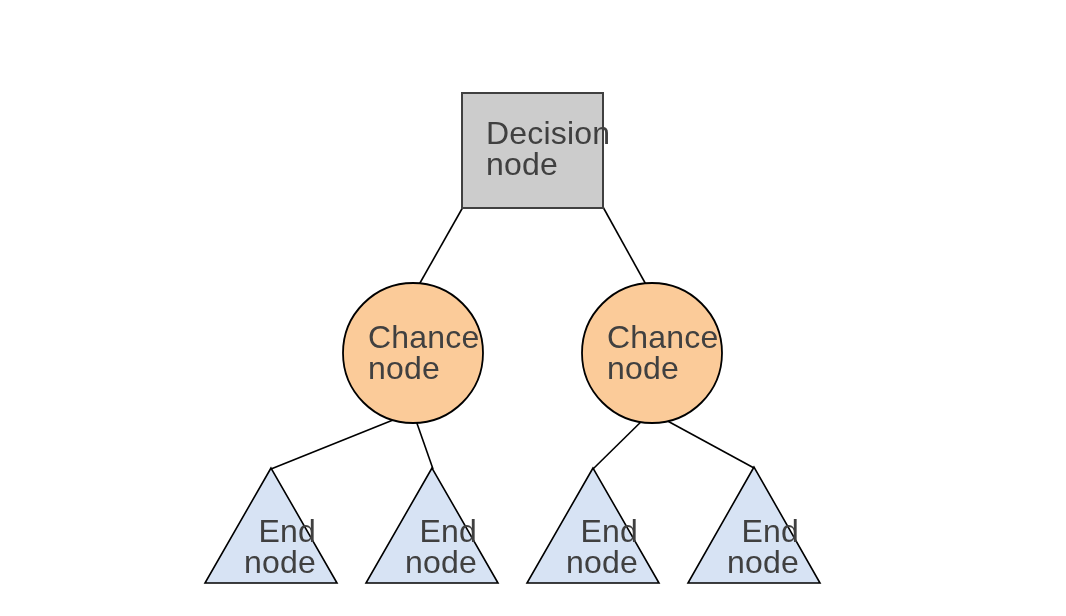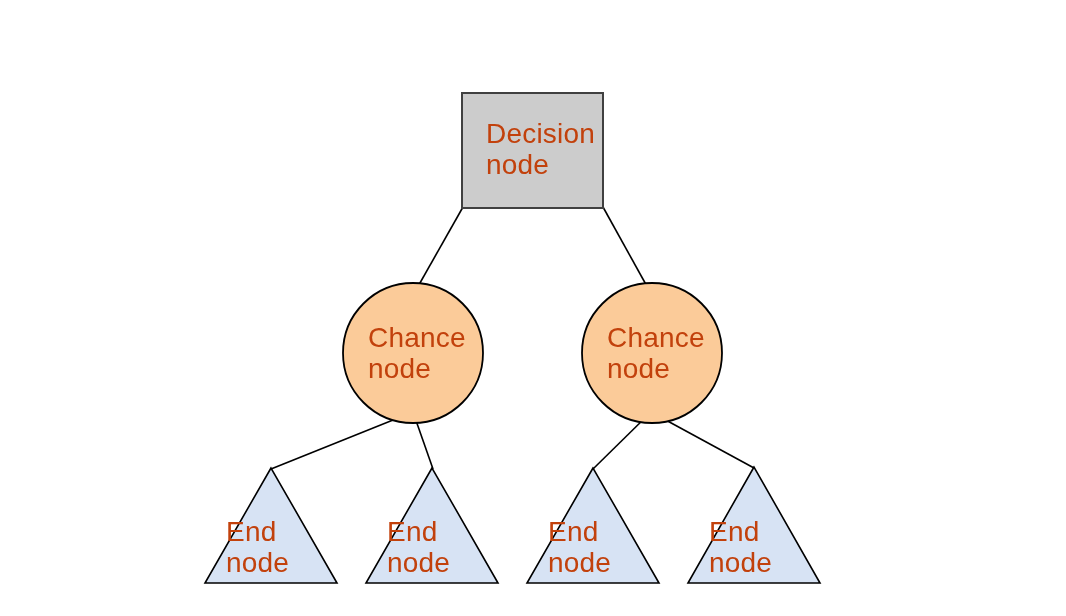--- a/index.html
+++ b/index.html
@@ -15,28 +15,28 @@
     background: #ffffff;
     overflow: hidden;
   }
   .canvas svg {
     position: absolute;
     left: 0;
     top: 0;
   }
   .node-label {
     position: absolute;
-    font-size: 28px;
+    font-size: 32px;
     line-height: 31px;
-    color: #c2410c;
+    color: #404040;
     white-space: normal;
     letter-spacing: 0.2px;
   }
   .label-left { text-align: left; }
-  .label-center { text-align: left; }
+  .label-center { text-align: right; }
 </style>
 </head>
 <body>
 
 <div class="canvas">
 
   <svg width="1066" height="616" viewBox="0 0 1066 616">
 
     <g stroke-width="1.6" fill="none" stroke="#000000">
       <line x1="463" y1="207" x2="416" y2="290"></line>

